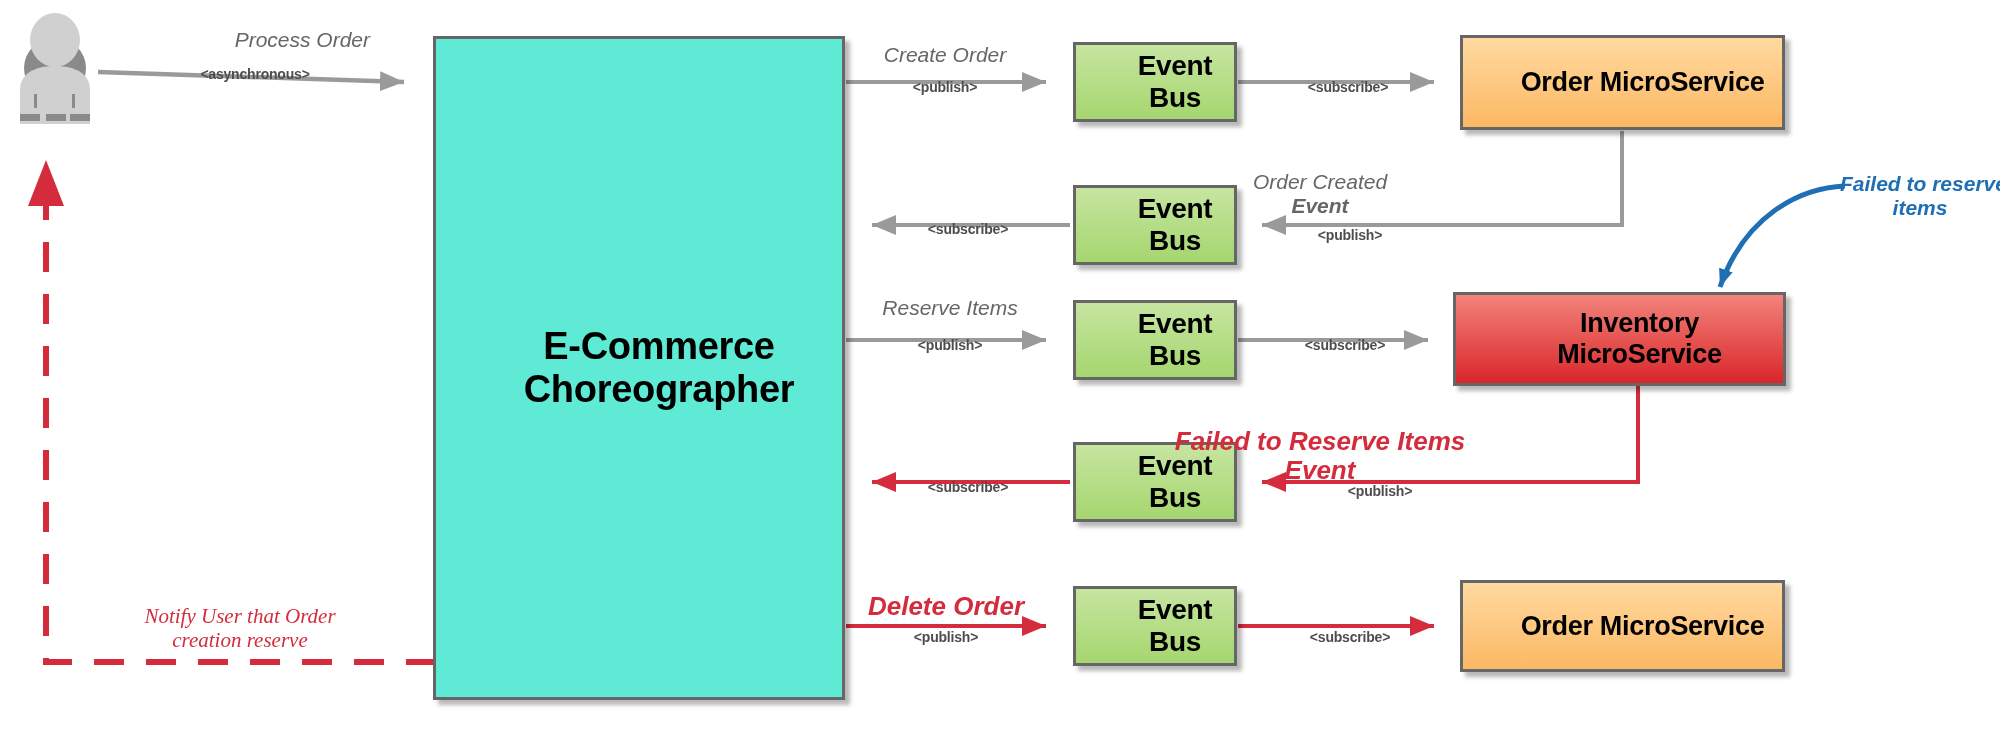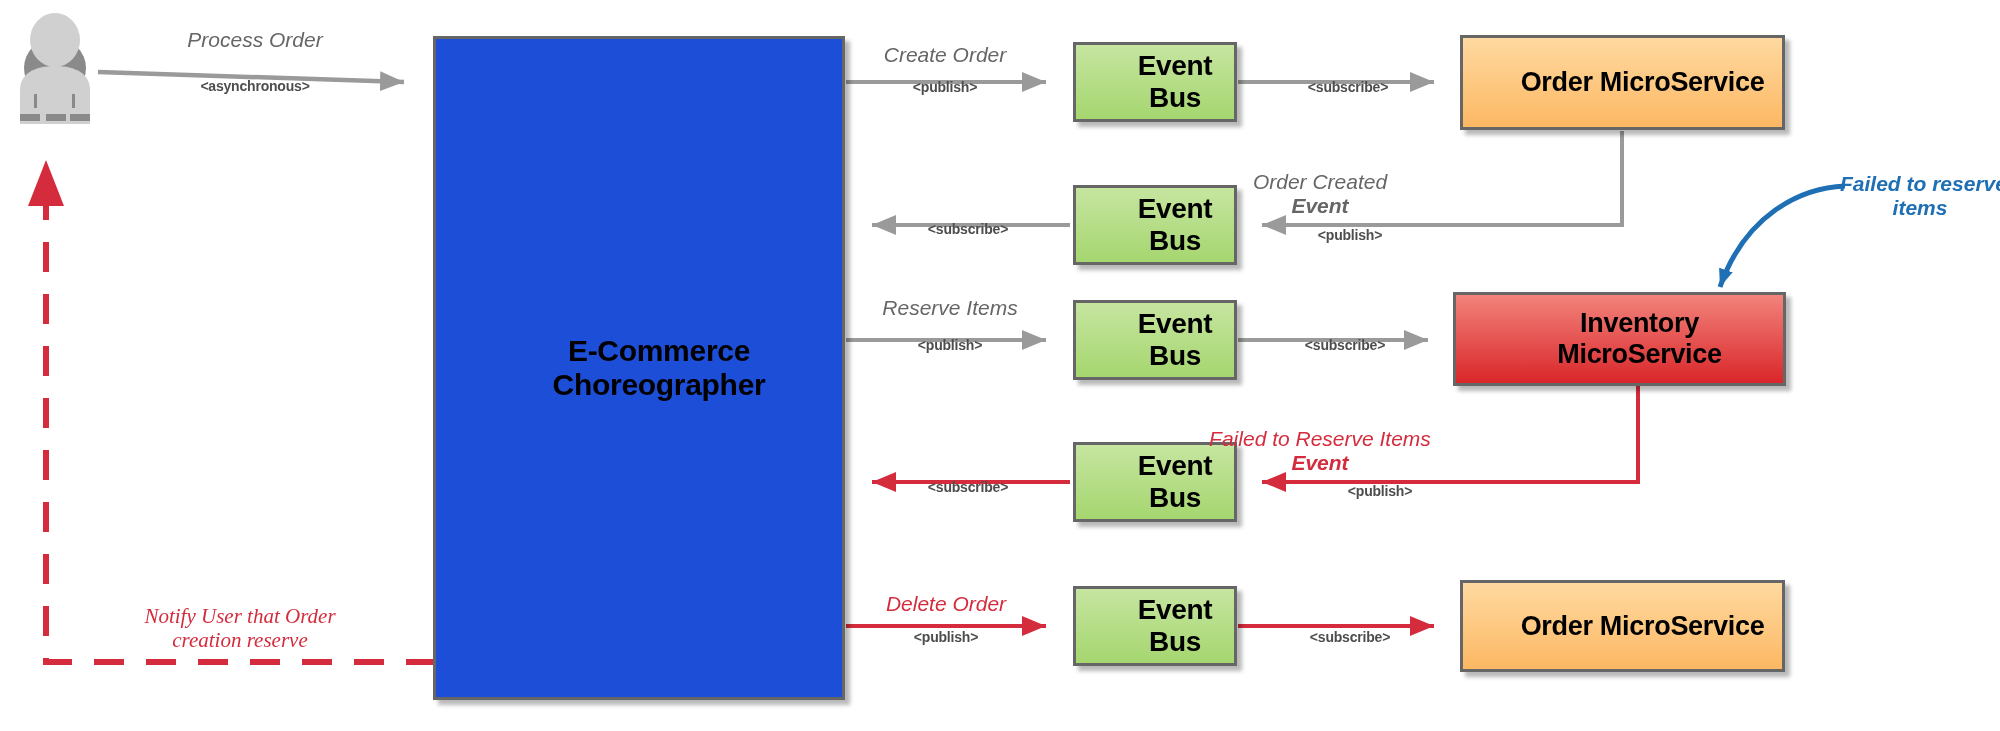--- a/index.html
+++ b/index.html
@@ -31,22 +31,22 @@
     align-items: center;
     justify-content: center;
     text-align: center;
     font-weight: bold;
     color: #000000;
     box-shadow: 5px 5px 4px rgba(0,0,0,0.28);
     letter-spacing: -0.3px;
     padding-left: 40px;
   }
   .node-choreographer {
-    background: #1d4ed8;
-    font-size: 30px;
+    background: #5eead4;
+    font-size: 38px;
   }
   .node-bus {
     background: linear-gradient(180deg, #c6e5a0 0%, #a5d66f 100%);
     font-size: 28px;
   }
   .node-order {
     background: linear-gradient(180deg, #ffd9a0 0%, #fcb863 100%);
     font-size: 27px;
   }
   .node-inventory {
@@ -60,22 +60,23 @@
     white-space: nowrap;
     line-height: 1.12;
   }
   .lbl-main {
     font-style: italic;
     font-size: 21px;
     color: #666666;
   }
   .lbl-main-red {
     font-style: italic;
-    font-size: 21px;
+    font-size: 26px;
     color: #d42c3c;
+    font-weight: bold;
   }
   .lbl-main-red b {
     font-style: italic;
   }
   .lbl-main b {
     font-style: italic;
   }
   .lbl-stereo {
     font-size: 14px;
     font-weight: bold;
@@ -219,22 +220,22 @@
   </div>
 
   <div class="node node-inventory" style="left:1453px; top:292px; width:333px; height:94px;">
     <span>Inventory MicroService</span>
   </div>
 
   <div class="node node-order" style="left:1460px; top:580px; width:325px; height:92px;">
     <span>Order MicroService</span>
   </div>
 
-  <div class="lbl lbl-main" style="left:140px; top:28px; width:230px;">Process Order</div>
-  <div class="lbl lbl-stereo" style="left:140px; top:79px; width:230px;">&lt;asynchronous&gt;</div>
+  <div class="lbl lbl-main" style="left:140px; top:28px; width:230px;text-align:right;">Process Order</div>
+  <div class="lbl lbl-stereo" style="left:140px; top:67px; width:230px;">&lt;asynchronous&gt;</div>
 
   <div class="lbl lbl-main" style="left:835px; top:43px; width:220px;">Create Order</div>
   <div class="lbl lbl-stereo" style="left:835px; top:80px; width:220px;">&lt;publish&gt;</div>
   <div class="lbl lbl-stereo" style="left:1248px; top:80px; width:200px;">&lt;subscribe&gt;</div>
 
   <div class="lbl lbl-main" style="left:1180px; top:170px; width:280px;">
     <span>Order Created</span><br>
     <b>Event</b>
   </div>
   <div class="lbl lbl-stereo" style="left:1250px; top:228px; width:200px;">&lt;publish&gt;</div>

